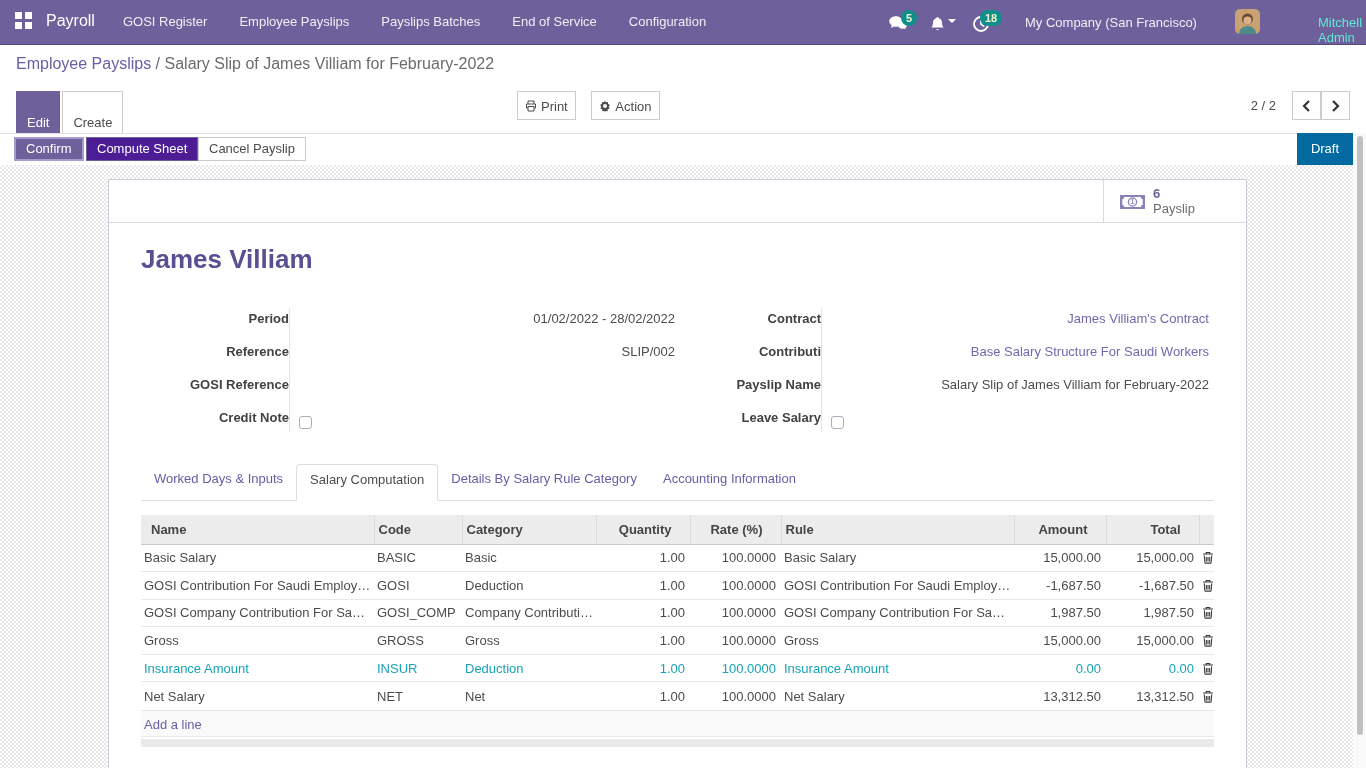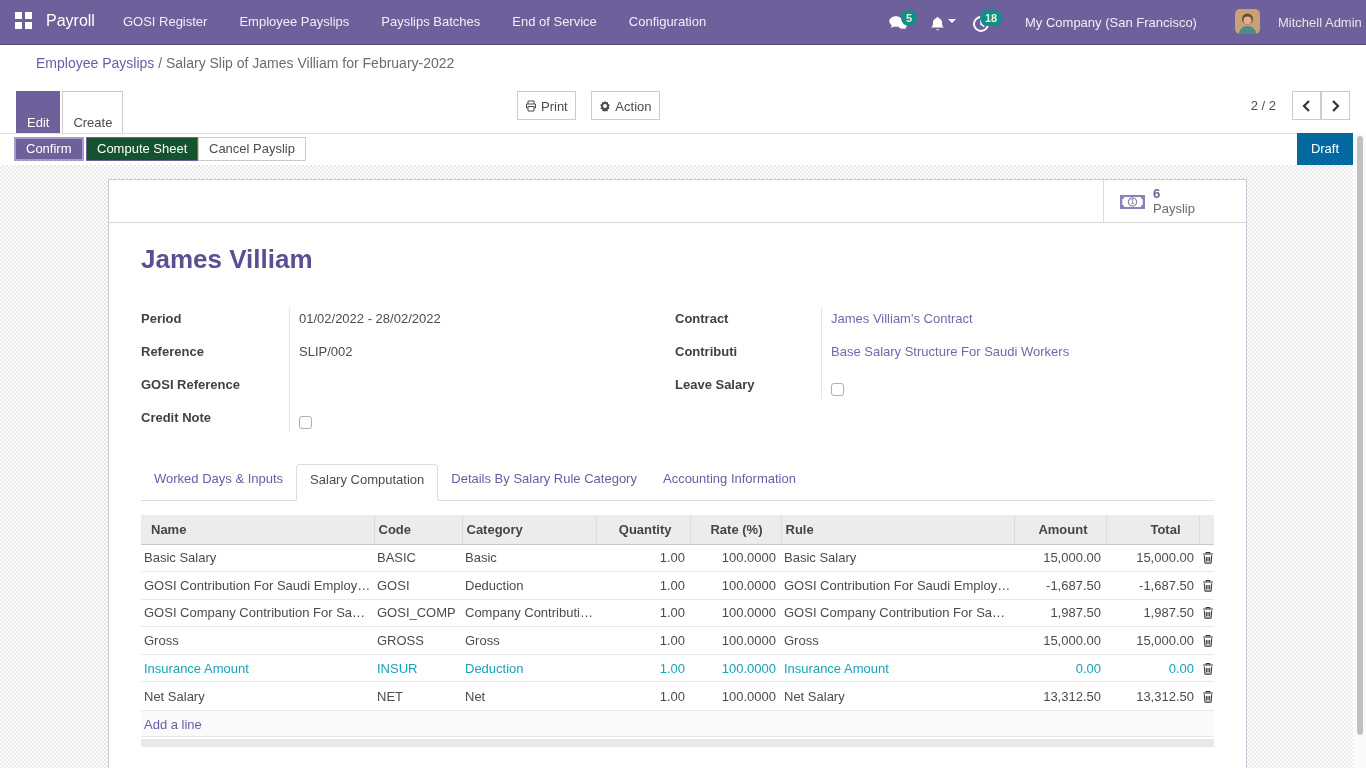--- a/index.html
+++ b/index.html
@@ -11,44 +11,44 @@
 .apps div { background:#fff; }
 .brand { font-size:16px; margin-left:14px; margin-right:12px; margin-bottom:2px; color:#fff; }
 .menu { display:flex; align-items:center; height:100%; }
 .menu a { color:#f0eef5; text-decoration:none; padding:0 16px; line-height:44px; display:block; }
 .navbar { position:relative; }
 .nav-abs { position:absolute; top:0; }
 .badge { position:absolute; background:#0e8f89; color:#f4f0cd; border-radius:9px; font-size:11px; font-weight:bold; padding:2px 5px; line-height:12px; min-width:6px; text-align:center; }
 .caret { position:absolute; width:0; height:0; border-left:4px solid transparent; border-right:4px solid transparent; border-top:4px solid #fff; }
 .company { position:absolute; color:#f0eef5; top:15px; left:1025px; }
 .avatar { position:absolute; left:1235px; top:9px; width:25px; height:25px; border-radius:5px; overflow:hidden; }
-.username { position:absolute; color:#e5e5e5; top:15px; left:1278px; }
+.username { position:absolute; color:#5eead4; top:15px; left:1318px; }
 
 
 .cp { background:#fff; }
-.breadcrumb { padding:10px 16px 0 16px; font-size:14px; color:#6c6c6c; height:45px;margin-left:20px; }
+.breadcrumb { padding:10px 16px 0 16px; font-size:16px; color:#6c6c6c; height:45px; }
 .breadcrumb a { color:#6a5ca5; text-decoration:none; }
 .cp-rows { position:relative; height:43px; }
 .btn { display:inline-block; font-size:13px; line-height:13px; border:1px solid transparent; padding:24px 10px; height:29px; text-align:center; vertical-align:middle; background:#fff; color:#4c4c4c; }
 .btn-prim { background:#6e619b; color:#fff; }
 .btn-def { border-color:#ccc; }
 .cp-left { position:absolute; left:16px; top:1px; }
 .cp-left .btn { margin-right:2px; }
 .cp-center { position:absolute; left:517px; top:1px; }
 .cp-center .btn { margin-right:12px; padding:8px 7px; }
 .pager { position:absolute; right:16px; top:1px; display:flex; align-items:center; }
 .pager-txt { margin-right:16px; color:#4c4c4c; }
 .pager-btn { width:29px; height:29px; border:1px solid #ccc; background:#fff; display:flex; align-items:center; justify-content:center; }
 .pager-btn:first-of-type { border-right:none; }
 
 
 .statusbar { position:relative; height:32px; border-top:1px solid #e2e2e2; background:#fff; width:1353px; }
 .sb-btn { position:absolute; top:3px; height:24px; font-size:13px; line-height:22px; padding:0 10px; }
 .sb-confirm { left:14px; background:#6e619b; color:#fff; border:2px solid #a79bc9; line-height:20px; }
-.sb-compute { left:86px; background:#14532d; color:#fff; border:1px solid #6e619b; }
+.sb-compute { left:86px; background:#4c1d95; color:#fff; border:1px solid #6e619b; }
 .sb-cancel { left:198px; background:#fff; color:#4c4c4c; border:1px solid #ccc; }
 .sb-draft { position:absolute; right:0; top:-1px; width:56px; height:32px; background:#0369a1; color:#fff; text-align:center; line-height:32px; }
 
 
 .content { position:relative; height:603px; width:1353px;
   background-color:#fff;
   background-image: conic-gradient(#e8e8e8 25%, #fff 25% 50%, #e8e8e8 50% 75%, #fff 75%);
   background-size:4px 4px;
 }
 .vscroll { position:fixed; left:1353px; top:133px; width:13px; height:635px; background:#fafafa; }
@@ -61,21 +61,21 @@
 .stat-ic { margin-left:16px; }
 .stat-txt { margin-left:8px; line-height:15px; }
 .stat-num { color:#6e619b; font-weight:bold; }
 .stat-lbl { color:#6c6c6c; }
 
 .sheet-inner { padding:0 32px; }
 h1.title { font-size:26px; line-height:30px; font-weight:bold; color:#5a4f93; margin:21px 0 0 0; }
 
 
 .groups { display:flex; margin-top:34px; }
-.group { width:534px; }
+.group { width:534px;text-align:right; }
 .grow { display:flex; min-height:33px; } .grow:last-child { min-height:25px; }
 .glabel { width:148px; font-weight:bold; color:#424242; padding-top:3px; }
 .gval { border-left:1px solid #e3e3e3; padding-left:9px; padding-top:3px; flex:1; }
 .gval a { color:#7566ad; text-decoration:none; }
 .group2 { margin-left:0; }
 .group2 .glabel { width:146px; }
 .group2 .gval { padding-left:9px; }
 .cb { width:13px; height:13px; border:1px solid #a7b0bb; border-radius:3px; background:#fff; margin-top:6px; }
 
 
@@ -225,20 +225,24 @@
             </div>
         </div>
         <div class="group group2">
           <div class="grow">
               <div class="glabel">Contract</div>
               <div class="gval"><a>James Villiam's Contract</a></div>
             </div>
           <div class="grow">
               <div class="glabel">Contributi</div>
               <div class="gval"><a>Base Salary Structure For Saudi Workers</a></div>
+            </div>
+          <div class="grow">
+              <div class="glabel">Payslip Name</div>
+              <div class="gval">Salary Slip of James Villiam for February-2022</div>
             </div>
           <div class="grow">
               <div class="glabel">Leave Salary</div>
               <div class="gval">
                 <div class="cb"></div>
               </div>
             </div>
         </div>
       </div>
       <div class="notebook">

